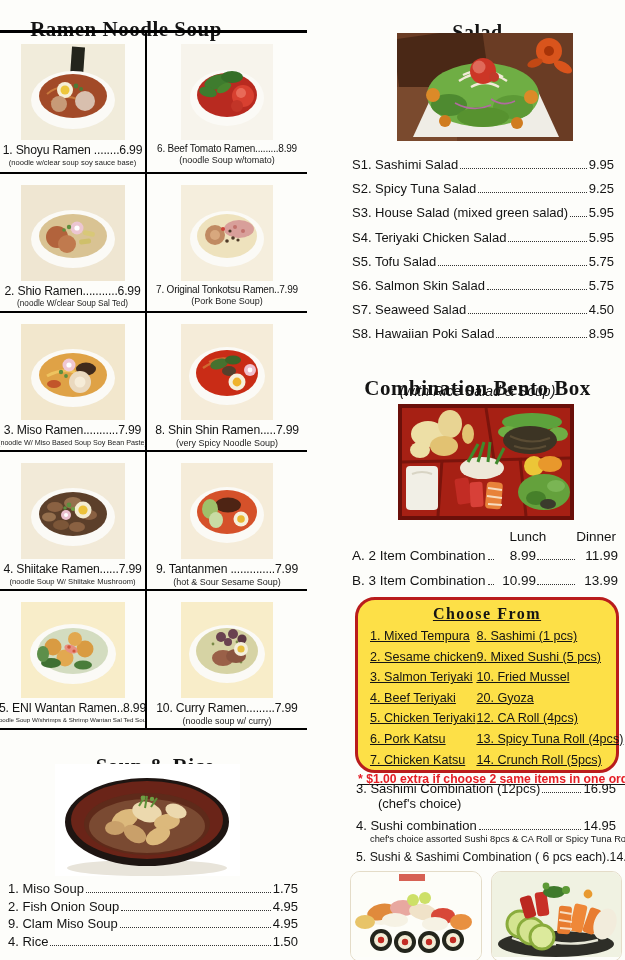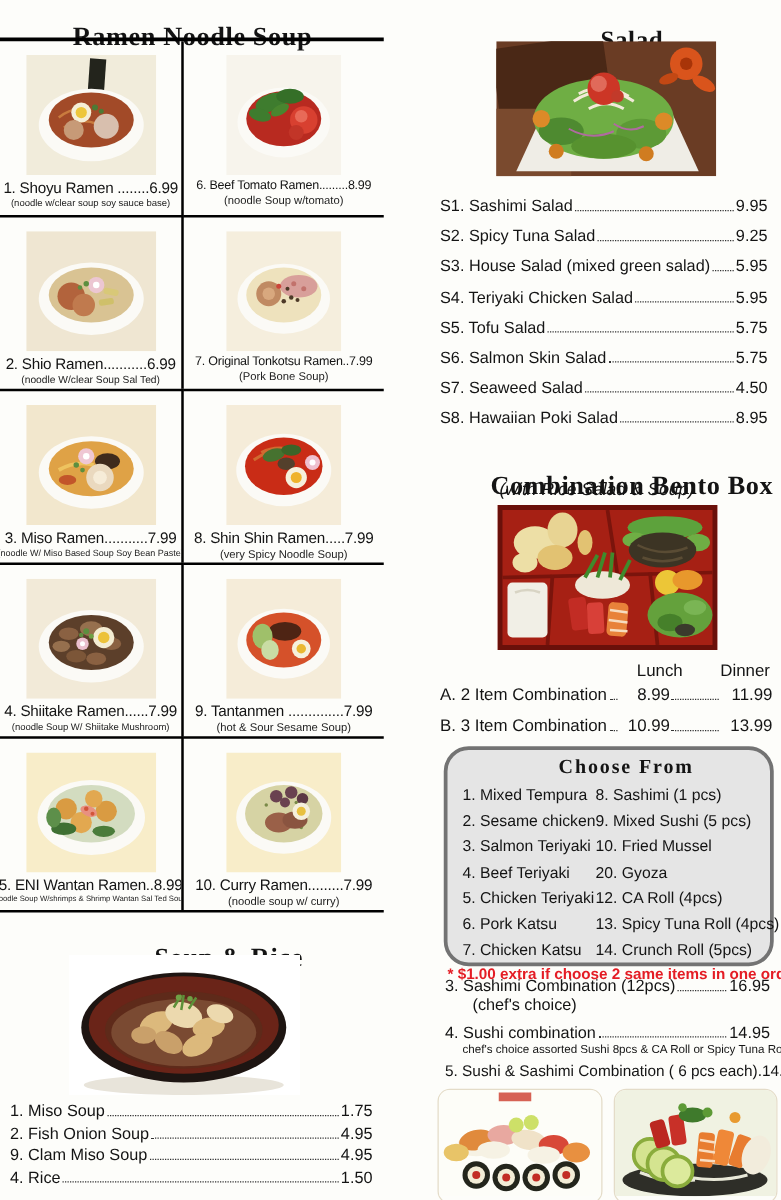--- a/index.html
+++ b/index.html
@@ -1,18 +1,18 @@
 <!DOCTYPE html>
 <html><head>
 <meta charset="utf-8">
 <style>
   html,body{margin:0;padding:0;background:#fff;}
   .page{position:relative;width:625px;height:960px;background:#fdfdfa;overflow:hidden;
         font-family:"Liberation Sans",sans-serif;color:#141414;}
-  .serif{font-family:"Liberation Serif","DejaVu Serif",serif;font-weight:bold;padding-left:28px;}
+  .serif{font-family:"Liberation Serif","DejaVu Serif",serif;font-weight:bold;}
   .abs{position:absolute;}
 
   
   .ramen-title{left:0;top:3px;width:252px;text-align:center;font-size:21px;letter-spacing:.5px;}
   .ramen-grid{left:0;top:30px;width:307px;display:grid;grid-template-columns:147px 160px;
               grid-auto-rows:139px;border-top:3px solid #000;border-bottom:2.5px solid #000;}
   .cell{display:flex;flex-direction:column;align-items:center;padding-top:11px;overflow:hidden;box-sizing:border-box;}
   .cell.l{border-right:2.5px solid #000;}
   .cell.nt{border-top:2px solid #000;}
   .ilabel{font-size:12.2px;letter-spacing:-.2px;margin-top:3px;white-space:nowrap;}
@@ -43,22 +43,22 @@
   .bento-photo{left:398px;top:404px;}
   .bento-head{left:352px;top:529px;width:266px;display:flex;justify-content:flex-end;gap:30px;
               font-size:13.5px;padding-right:2px;box-sizing:border-box;}
   .bento-row{display:flex;align-items:baseline;width:266px;font-size:13.5px;}
   .bento-row .lunch{width:40px;text-align:right;}
   .bento-row .lead2{width:38px;border-bottom:1.6px dotted #333;margin:0 1px 3px 1px;}
   .bento-row .dinner{width:42px;text-align:right;}
   .rowA{left:352px;top:548px;}
   .rowB{left:352px;top:573px;}
 
-  .choose-box{left:355px;top:597px;width:264px;height:176px;border:3px solid #737373;border-radius:20px;
-              box-sizing:border-box;background:#e5e5e5;}
+  .choose-box{left:355px;top:597px;width:264px;height:176px;border:3px solid #b91c1c;border-radius:20px;
+              box-sizing:border-box;background:#fde047;text-decoration:underline;}
   .choose-title{text-align:center;font-size:16px;margin-top:5px;letter-spacing:1.5px;}
   .choose-cols{display:flex;padding:3px 0 0 12px;}
   .ccol{font-size:12.6px;line-height:20.6px;white-space:nowrap;}
   .ccol.c1{width:116px;}
   .choose-note{font-size:12.2px;font-weight:bold;text-align:center;margin-top:2px;white-space:nowrap;}
 
   .combos{left:356px;top:781px;width:260px;}
   .combo-lbl{white-space:nowrap;}
   .combo-sub{font-size:13px;margin:0 0 7px 22px;}
   .combo-sub.small{font-size:9.3px;margin:1px 0 6px 14px;white-space:nowrap;}

